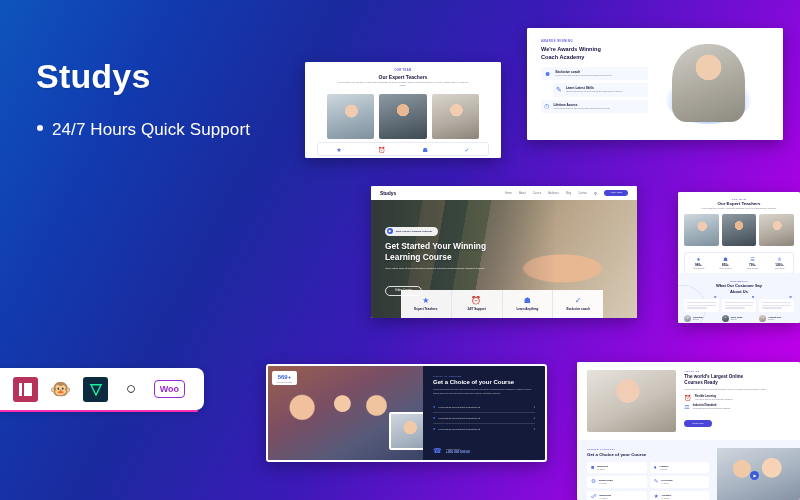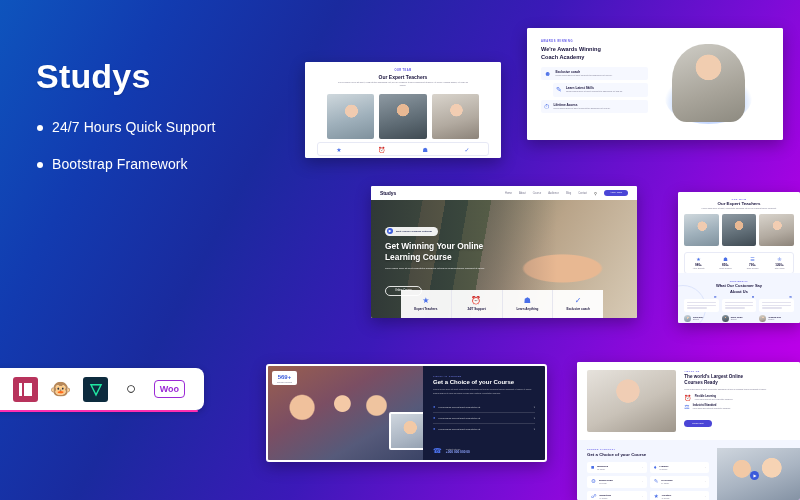--- a/index.html
+++ b/index.html
@@ -40,21 +40,21 @@
   }
   .promo-sub {
     font-size: 19.5px;
     font-weight: bold;
     line-height: 1.42;
     margin-bottom: 30px;
     white-space: pre-line;
   }
   .promo-list { list-style: none; }
   .promo-list li {
-    font-size: 14px;
+    font-size: 17px;
     line-height: 1.25;
     margin-bottom: 19px;
     position: relative;
     padding-left: 16px;
     font-weight: 400;
     letter-spacing: .1px;
   }
   .promo-list li::before {
     content: "";
     position: absolute;
@@ -149,21 +149,20 @@
 </style>
 </head>
 <body>
 
 <div id="stage">
 
   <div class="promo">
     <div class="promo-logo">Studys</div>
     <ul class="promo-list">
       <li>24/7 Hours Quick Support</li>
-      <li>Bootstrap Framework</li>
     </ul>
   </div>
 
   <div class="plugin-bar">
     <div class="plugin-icon pi-elementor">
       <span>
           <i style="width:3px;height:13px"></i>
           <i style="width:8px;height:13px"></i>
         </span>
     </div>
@@ -258,21 +257,21 @@
 
       <div class="ph lib" style="position:absolute;left:0;right:0;top:14px;bottom:0">
         <div style="position:absolute;inset:0;background:linear-gradient(90deg,rgba(12,16,40,.55) 0%,rgba(12,16,40,.22) 48%,rgba(12,16,40,0) 70%)"></div>
       </div>
 
       <div style="position:absolute;left:14px;top:32px;width:58%;color:#fff">
         <div style="display:inline-flex;align-items:center;gap:3px;background:rgba(255,255,255,.92);border-radius:10px;padding:1.5px 6px 1.5px 2px;margin-bottom:5px">
           <span style="width:6px;height:6px;border-radius:50%;background:#3b5bdb;color:#fff;font-size:3.5px;display:flex;align-items:center;justify-content:center">▶</span>
           <span style="color:#1d2550;font-size:2.5px;font-weight:bold">Best Online Learning Platform</span>
         </div>
-        <div style="font-size:8.4px;font-weight:bold;line-height:1.35;white-space:pre-line;text-shadow:0 1px 2px rgba(0,0,0,.35)">Get Winning Your Online
+        <div style="font-size:8.4px;font-weight:bold;line-height:1.35;white-space:pre-line;text-shadow:0 1px 2px rgba(0,0,0,.35)">Get Started Your Winning
 Learning Course</div>
         <div style="font-size:2.3px;line-height:1.7;margin:4px 0 6px;opacity:.92">Lorem ipsum dolor sit amet consectetur adipiscing elit sed do eiusmod tempor incididunt ut labore.</div>
         <span style="display:inline-block;border:.6px solid rgba(255,255,255,.85);border-radius:10px;padding:2.5px 9px;font-size:2.6px">Online Course</span>
       </div>
 
       <div style="position:absolute;left:30px;right:34px;bottom:0;height:28px;background:rgba(255,255,255,.94);display:flex">
         <div style="flex:1;border-right:.5px solid #e6e6ef;display:flex;flex-direction:column;align-items:center;justify-content:center;gap:2px">
           <span style="color:#4a6fe8;font-size:8px;line-height:1">★</span>
           <span class="ghead" style="font-size:3px">Expert Teachers</span>
         </div>

